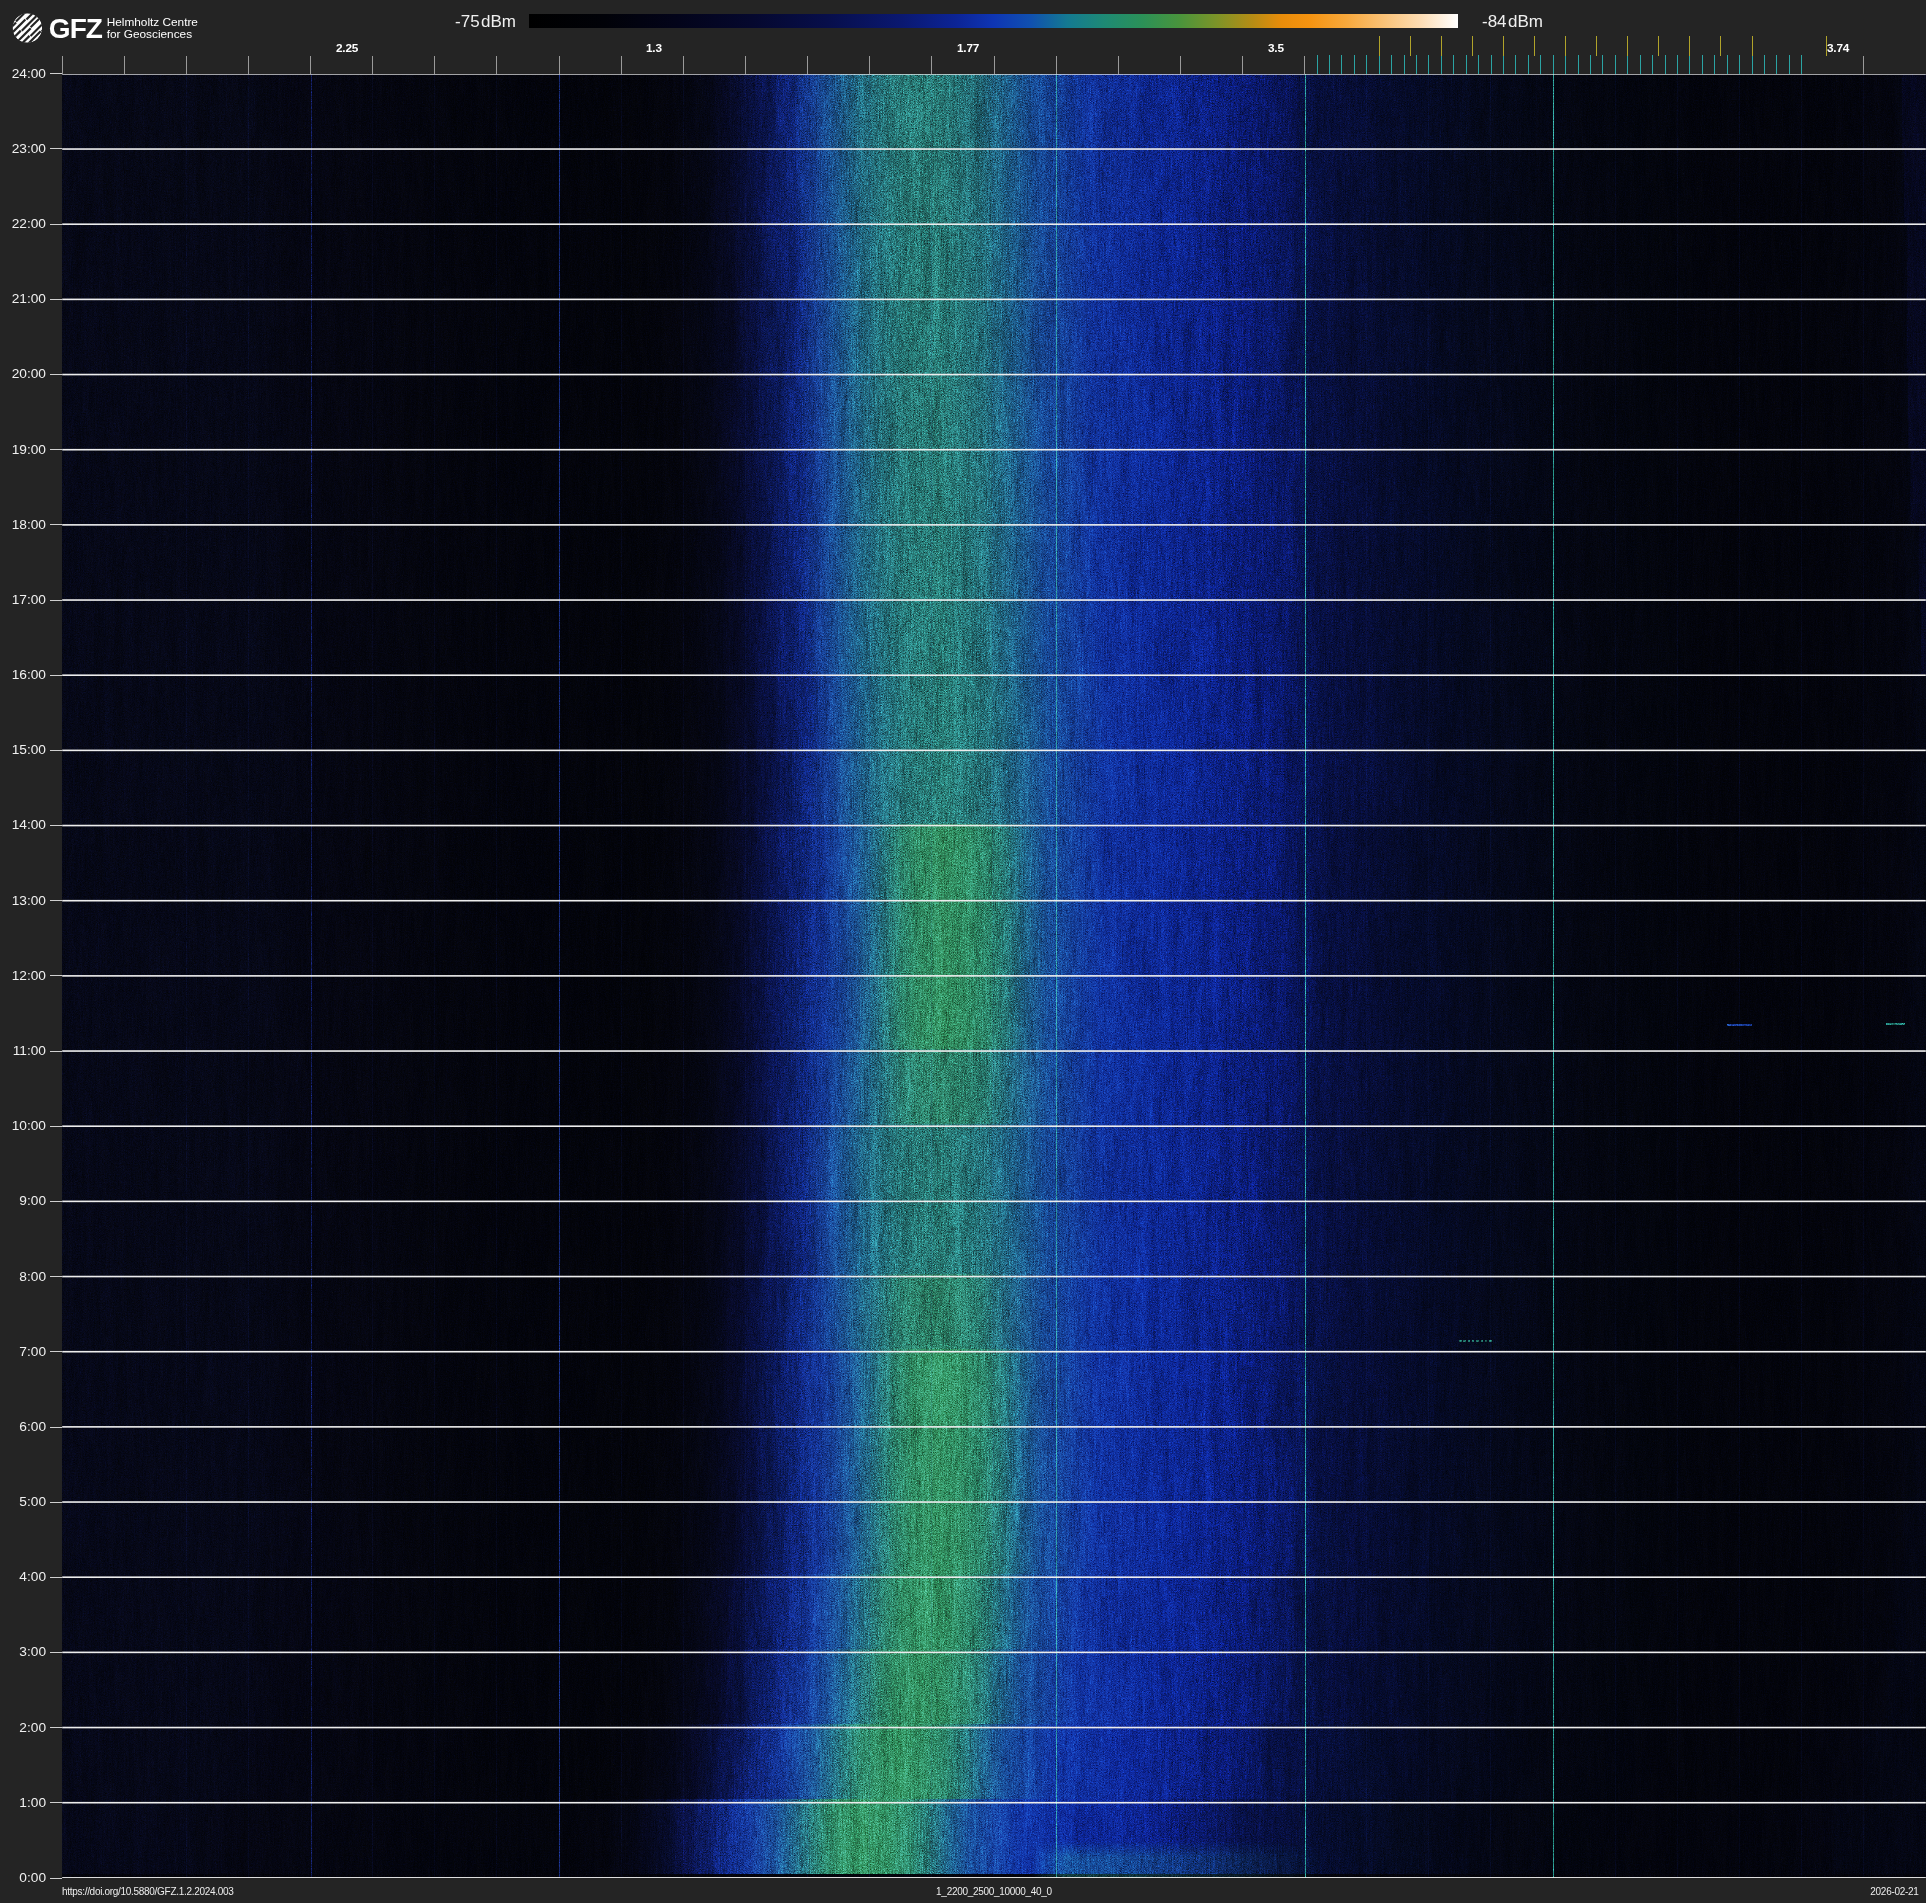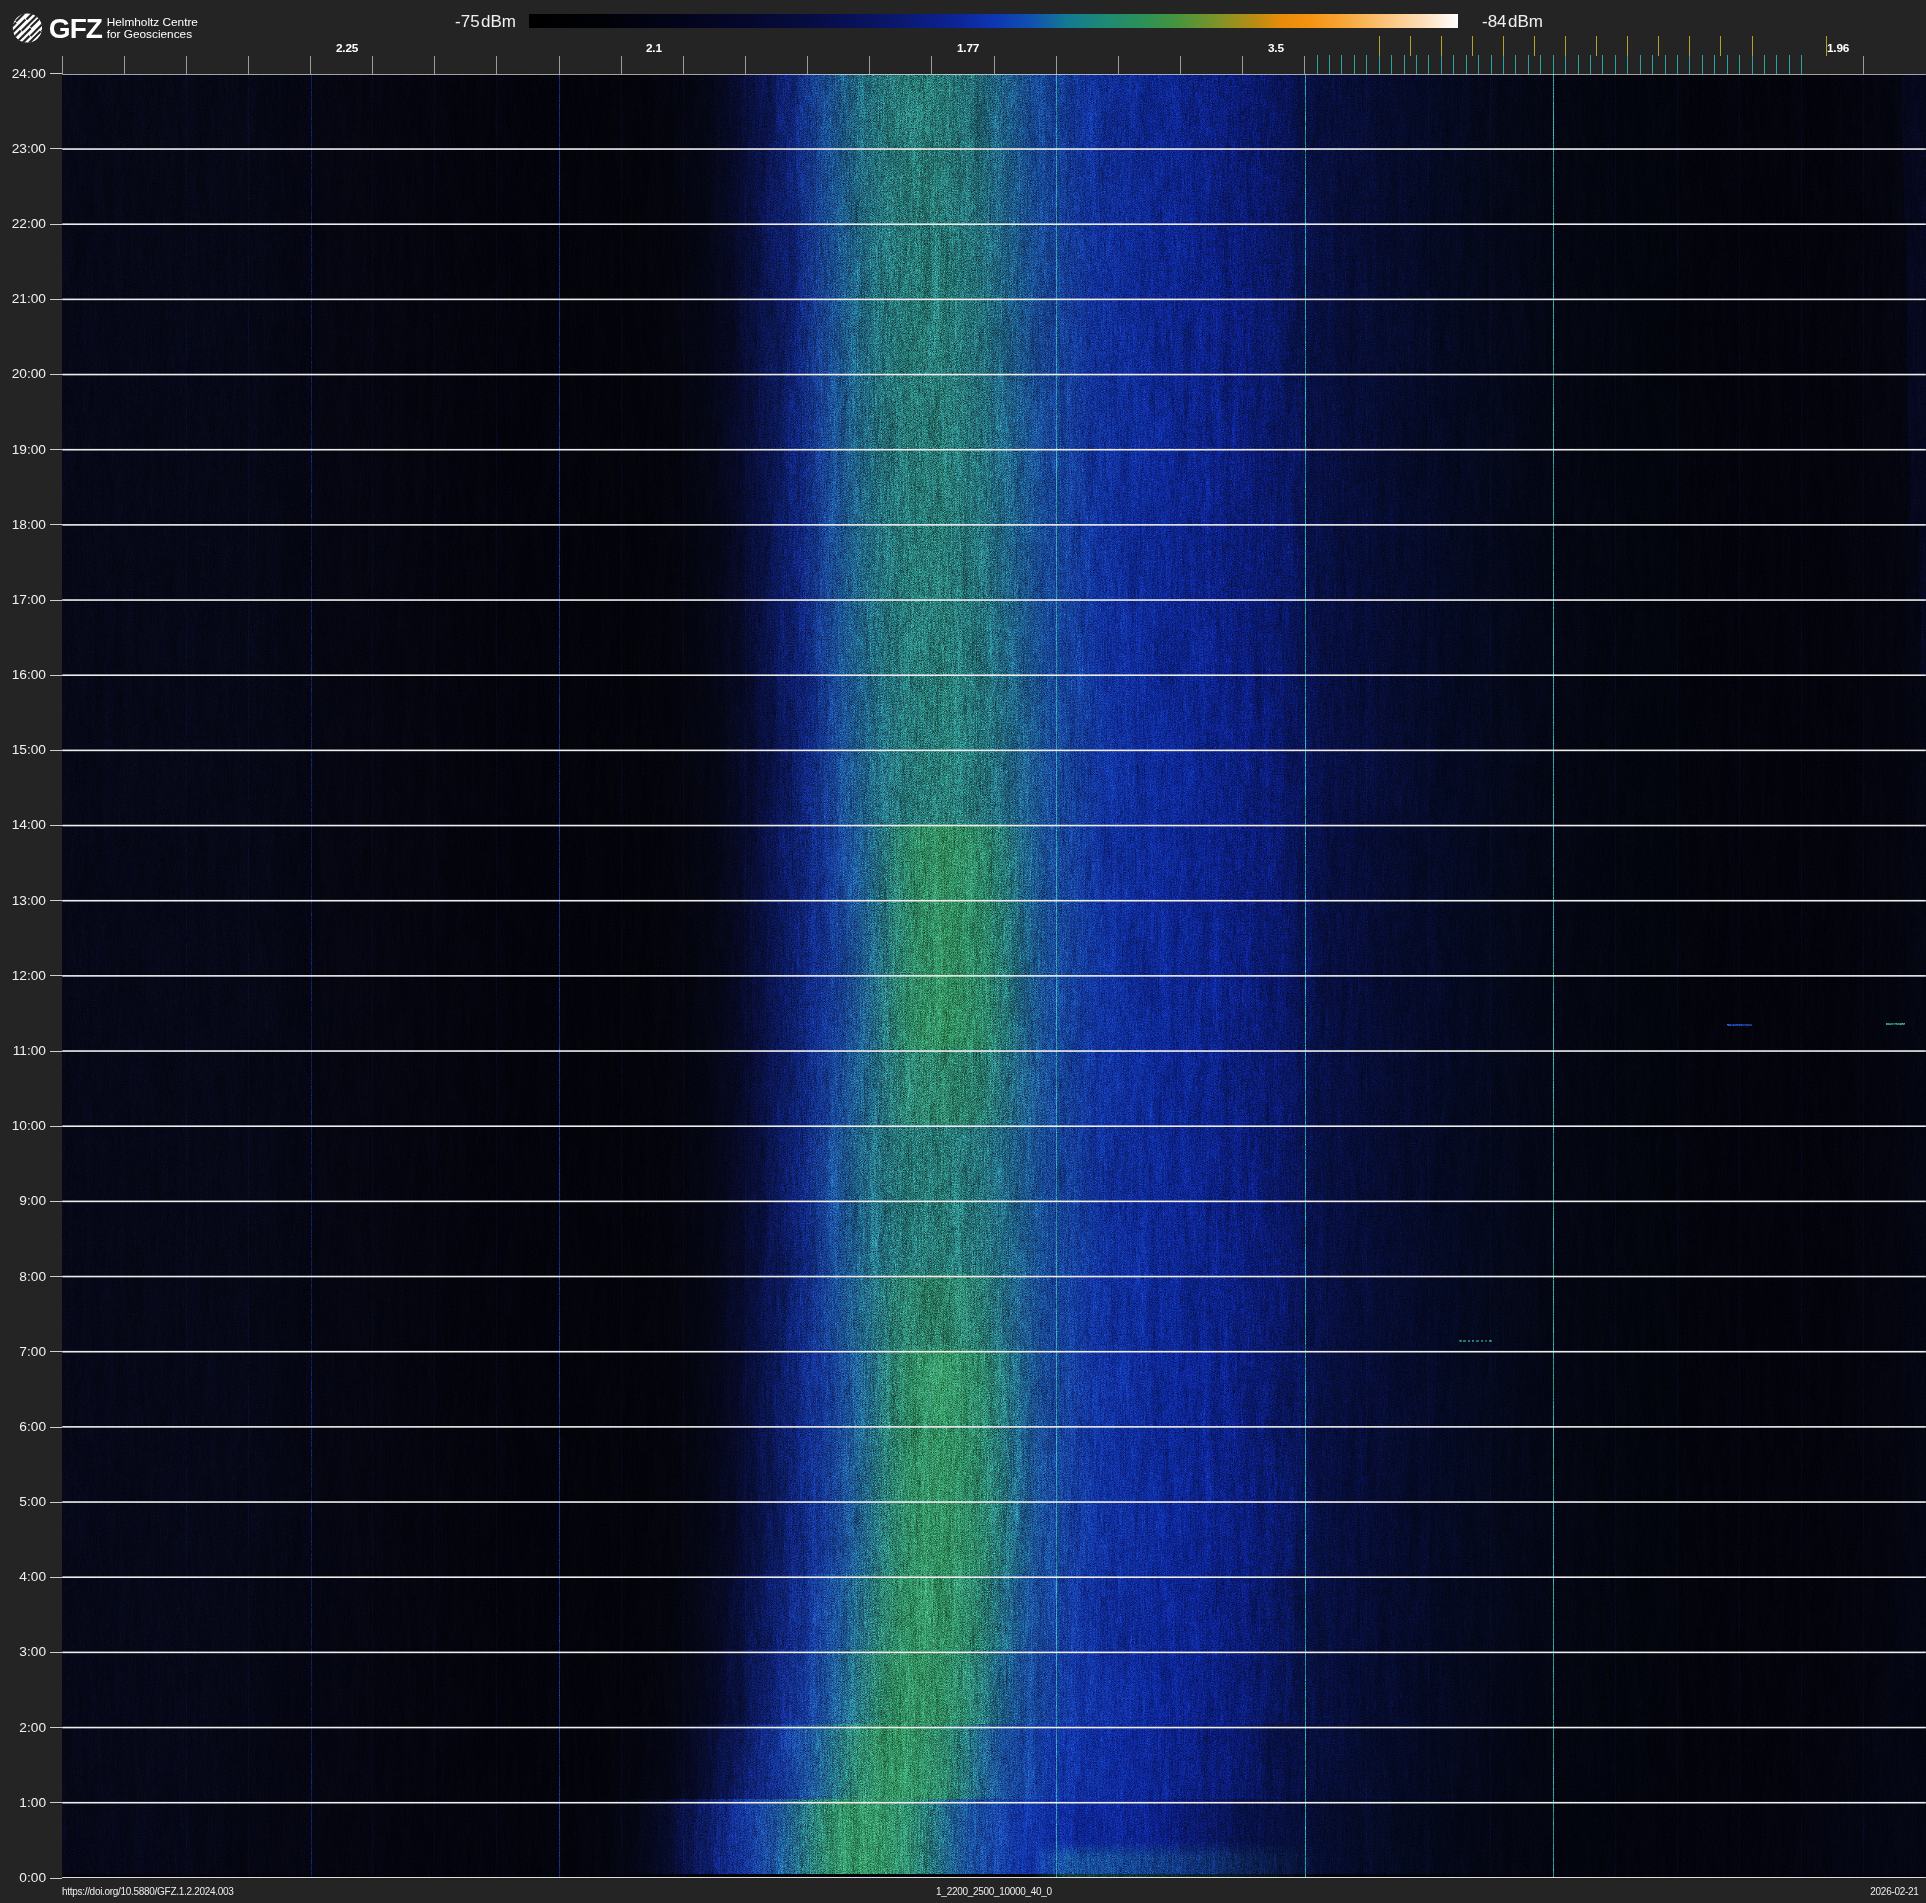--- a/index.html
+++ b/index.html
@@ -289,24 +289,24 @@
 <div class="tk y" style="left:1534px"></div>
 <div class="tk y" style="left:1565px"></div>
 <div class="tk y" style="left:1596px"></div>
 <div class="tk y" style="left:1627px"></div>
 <div class="tk y" style="left:1658px"></div>
 <div class="tk y" style="left:1689px"></div>
 <div class="tk y" style="left:1720px"></div>
 <div class="tk y" style="left:1752px"></div>
 <div class="tk y" style="left:1826px"></div>
 <div class="flab" style="left:336px">2.25</div>
-<div class="flab" style="left:646px">2.1</div>
+<div class="flab" style="left:646px">1.3</div>
 <div class="flab" style="left:957px">1.77</div>
 <div class="flab" style="left:1268px">3.5</div>
-<div class="flab" style="left:1827px">1.96</div>
+<div class="flab" style="left:1827px">3.74</div>
 <div id="cbar"></div>
 <div class="cblab" style="right:1410px;text-align:right">-75 dBm</div>
 <div class="cblab" style="left:1482px">-84 dBm</div>
 <div class="foot" style="left:62px">https://doi.org/10.5880/GFZ.1.2.2024.003</div>
 <div class="foot" style="left:62px;width:1864px;text-align:center">1_2200_2500_10000_40_0</div>
 <div class="foot" style="right:7.5px;text-align:right">2026-02-21</div>
 <svg width="224" height="56" style="position:absolute;left:8.7px;top:8.7px" viewBox="0 0 360 90">
 <defs>
 <clipPath id="cc">
         <circle cx="29.5" cy="30.5" r="23.8"></circle>

